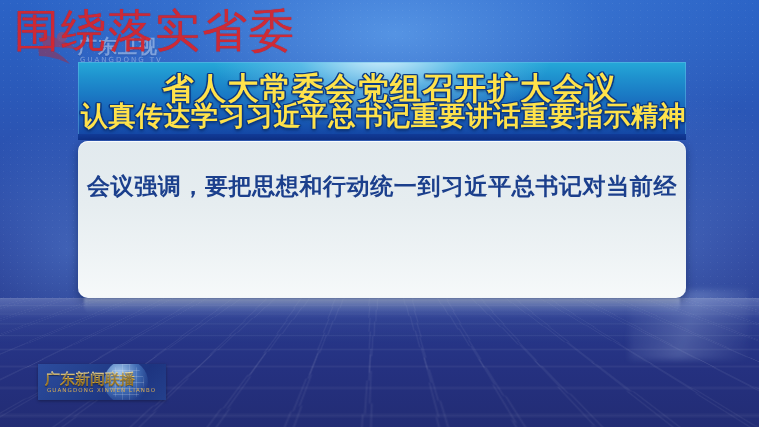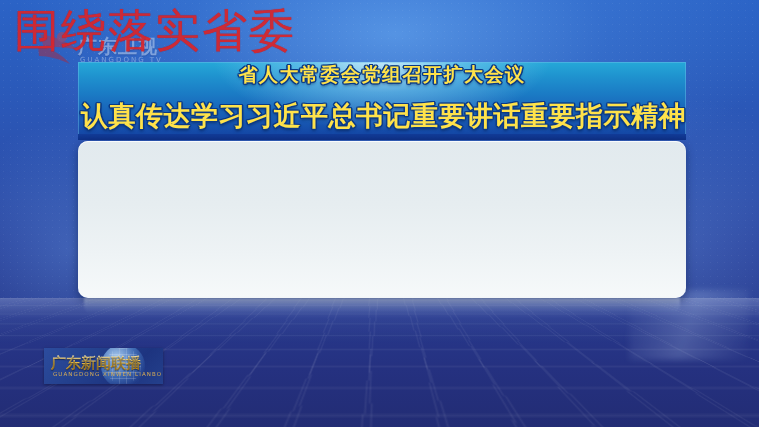--- a/index.html
+++ b/index.html
@@ -100,21 +100,21 @@
     background:linear-gradient(180deg,#123c98 0%, #0e3188 100%);
   }
   .banner-line{
     position:absolute;left:0;width:100%;text-align:center;
     font-weight:bold;color:#ffe24a;white-space:nowrap;
     text-shadow:
       -1.4px 0 0 #0b3a86, 1.4px 0 0 #0b3a86, 0 -1.4px 0 #0b3a86, 0 1.4px 0 #0b3a86,
       -1px -1px 0 #0b3a86, 1px -1px 0 #0b3a86, -1px 1px 0 #0b3a86, 1px 1px 0 #0b3a86,
       0 2px 3px rgba(5,25,70,.65);
   }
-  .banner-line1{top:0;font-size:19px;letter-spacing:1.5px;}
+  .banner-line1{top:6px;font-size:31px;letter-spacing:1.5px;padding-left:8px;}
   .banner-line2{top:36px;font-size:27px;letter-spacing:0.5px;text-align:right;}
 
   
   .panel{
     position:absolute;left:78px;top:141px;width:608px;height:157px;
     background:linear-gradient(180deg,#e2eaee 0%, #e6edf0 40%, #eef3f5 72%, #f6f9fa 100%);
     border-radius:10px;
     box-shadow:0 3px 9px rgba(8,22,60,.45), inset 0 1px 0 rgba(255,255,255,.8);
   }
   .panel-reflection{
@@ -126,25 +126,24 @@
     position:absolute;left:0;width:100%;
     color:#1b3f8c;font-weight:bold;font-size:23px;
     letter-spacing:0.6px;white-space:nowrap;text-align:center;
   }
   .body-line1{top:30px;}
   .body-line2{top:73px;}
   .body-line3{top:116px;}
 
   
   .proglogo{
-    position:absolute;left:38px;top:348px;width:119px;height:36px;
+    position:absolute;left:38px;top:364px;width:128px;height:36px;
     background:linear-gradient(135deg,#2c4c9e 0%, #24418e 35%, #1d3480 70%, #24408c 100%);
     overflow:hidden;
     box-shadow:0 1px 3px rgba(0,0,0,.35);
-    margin-left:6px;
   }
   .pl-globe{
     position:absolute;right:18px;top:-4px;width:44px;height:44px;border-radius:50%;
     background:radial-gradient(circle at 35% 30%, rgba(190,225,255,0.85) 0%, rgba(90,150,220,0.55) 45%, rgba(35,70,150,0.25) 75%, rgba(0,0,0,0) 100%);
   }
   .pl-globe:after{
     content:"";position:absolute;left:4px;top:4px;right:4px;bottom:4px;border-radius:50%;
     background:
       repeating-linear-gradient(180deg, rgba(255,255,255,0.18) 0 1px, rgba(255,255,255,0) 1px 6px),
       repeating-linear-gradient(90deg, rgba(255,255,255,0.14) 0 1px, rgba(255,255,255,0) 1px 7px);
@@ -185,20 +184,21 @@
 
   <div class="ad-text">围绕落实省委</div>
 
   <div class="banner">
     <div class="banner-line banner-line1">省人大常委会党组召开扩大会议</div>
     <div class="banner-line banner-line2">认真传达学习习近平总书记重要讲话重要指示精神</div>
     <div class="banner-bottombar"></div>
   </div>
 
   <div class="panel">
+    <div class="body-line body-line1">会议强调，要把思想和行动统一到习近平总书记对当前经</div>
   </div>
   <div class="panel-reflection"></div>
 
   <div class="proglogo">
     <div class="pl-globe"></div>
     <div class="pl-title">广东新闻联播</div>
     <div class="pl-sub">GUANGDONG XINWEN LIANBO</div>
   </div>
 
 </div>

